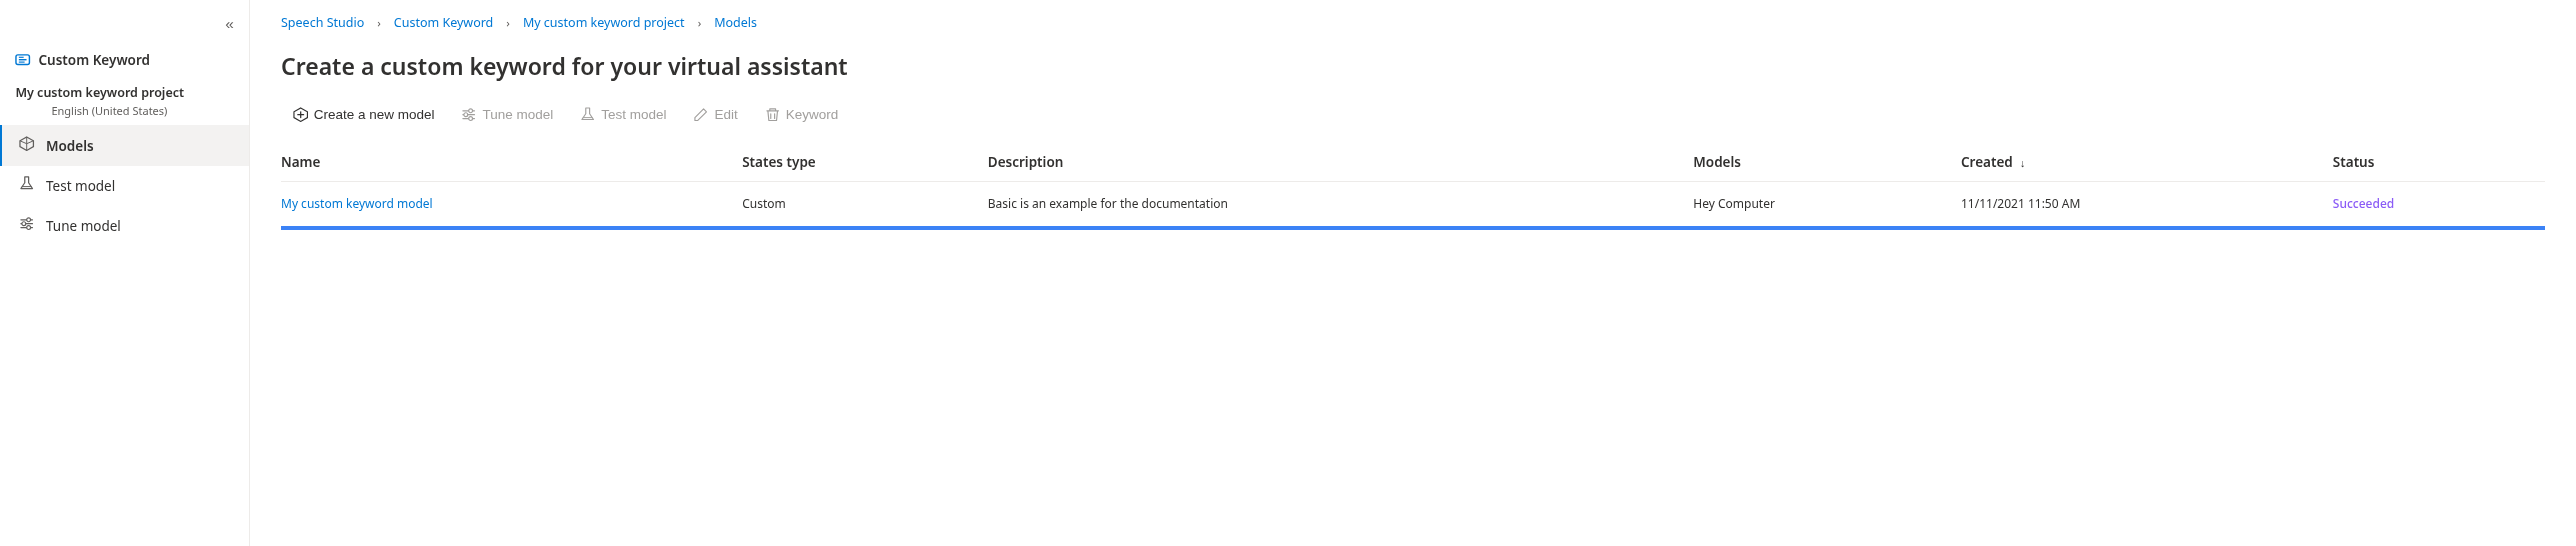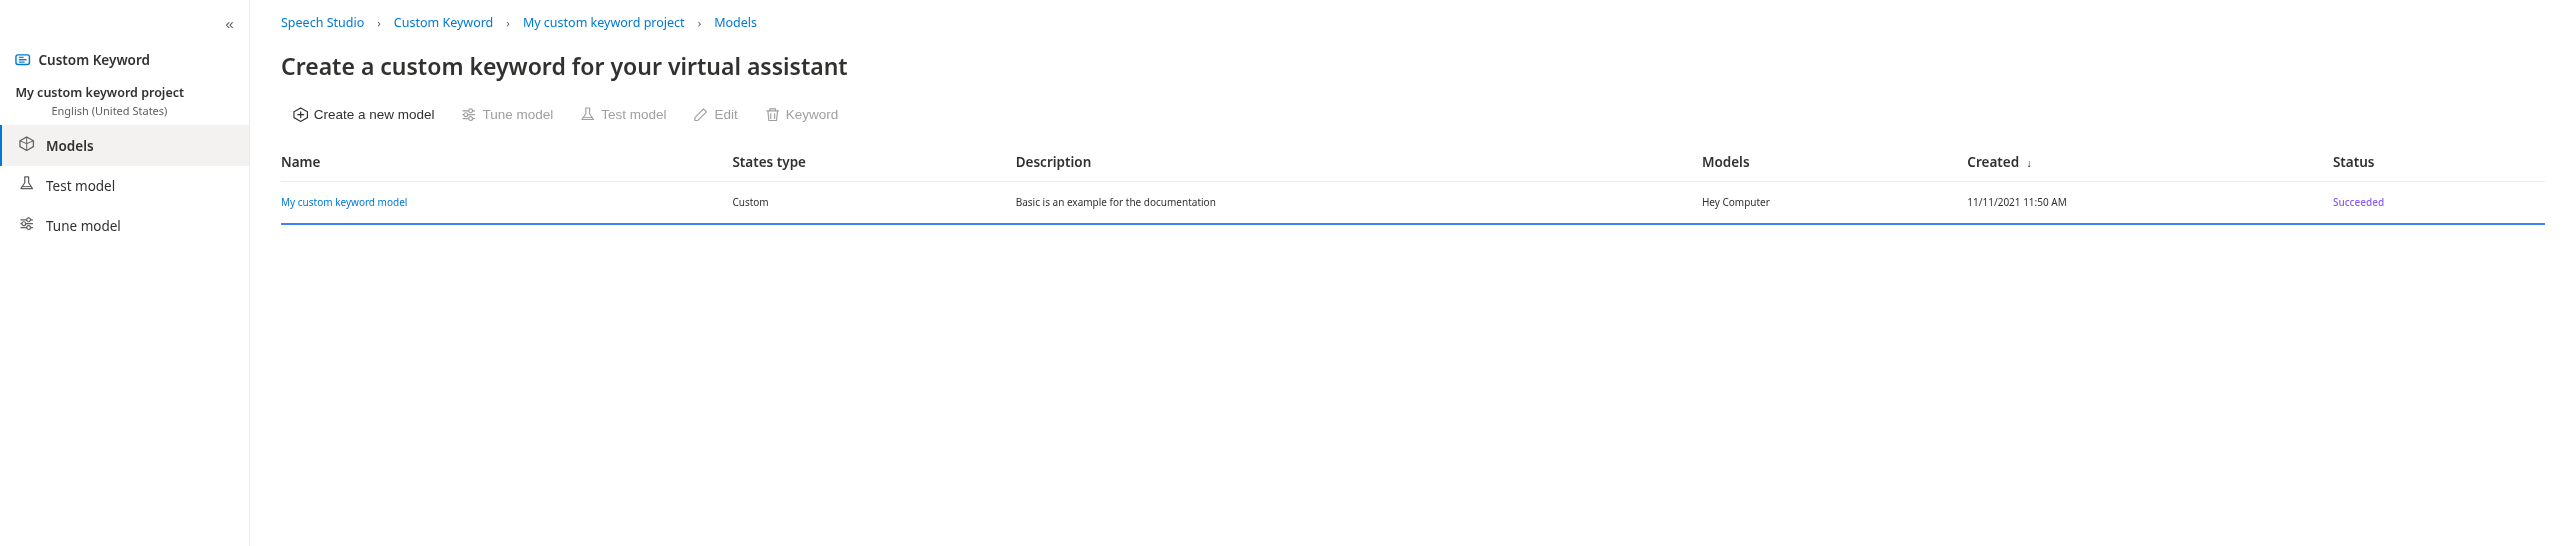--- a/index.html
+++ b/index.html
@@ -148,23 +148,23 @@
       padding: 9.6px 15.4px 9.6px 0;
       font-size: 13.5px;
       font-weight: 600;
       color: #323130;
       white-space: nowrap;
     }
     th.sortable { cursor: pointer; margin-left: 33px; }
     th .sort-icon { font-size: 10.6px; margin-left: 3.8px; }
     td {
       padding: 13.5px 15.4px 13.5px 0;
-      font-size: 10px;
-      color: #323130;
-      border-bottom: 2px solid #3b82f6;
+      font-size: 12px;
+      color: #323130;
+      border-bottom: 4px solid #3b82f6;
       vertical-align: middle;
     }
     .td-link {
       color: #0078d4;
       cursor: pointer;
       text-decoration: none;
     }
     .status-succeeded { color: #8b5cf6; font-weight: 500; }
 
     

